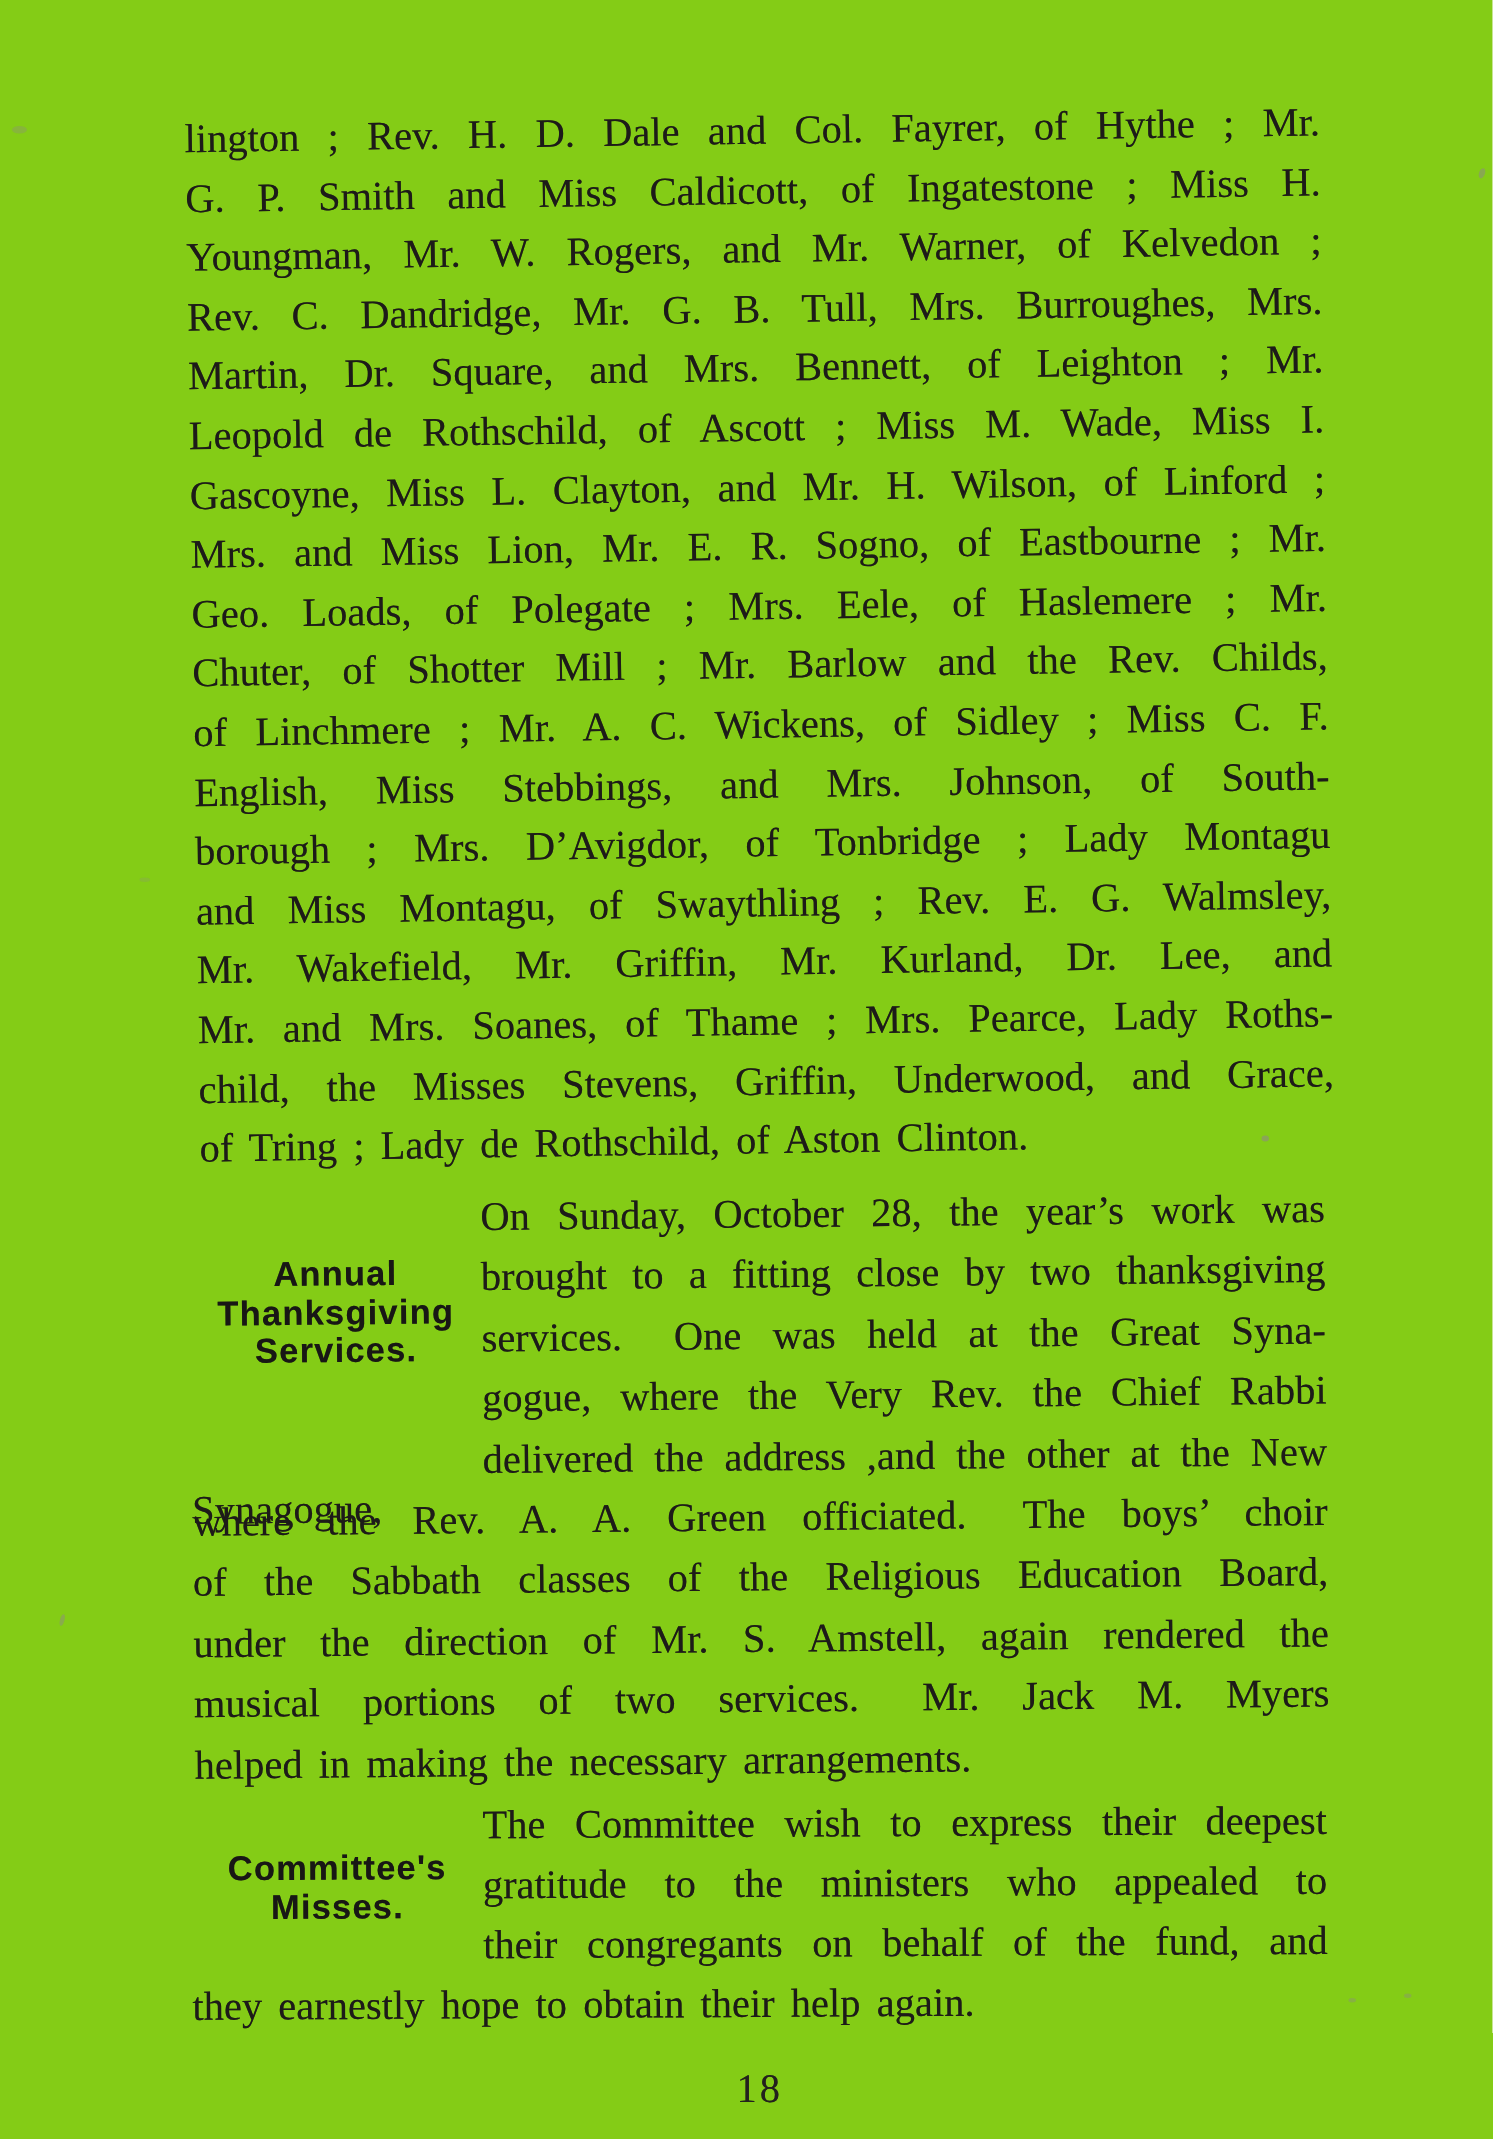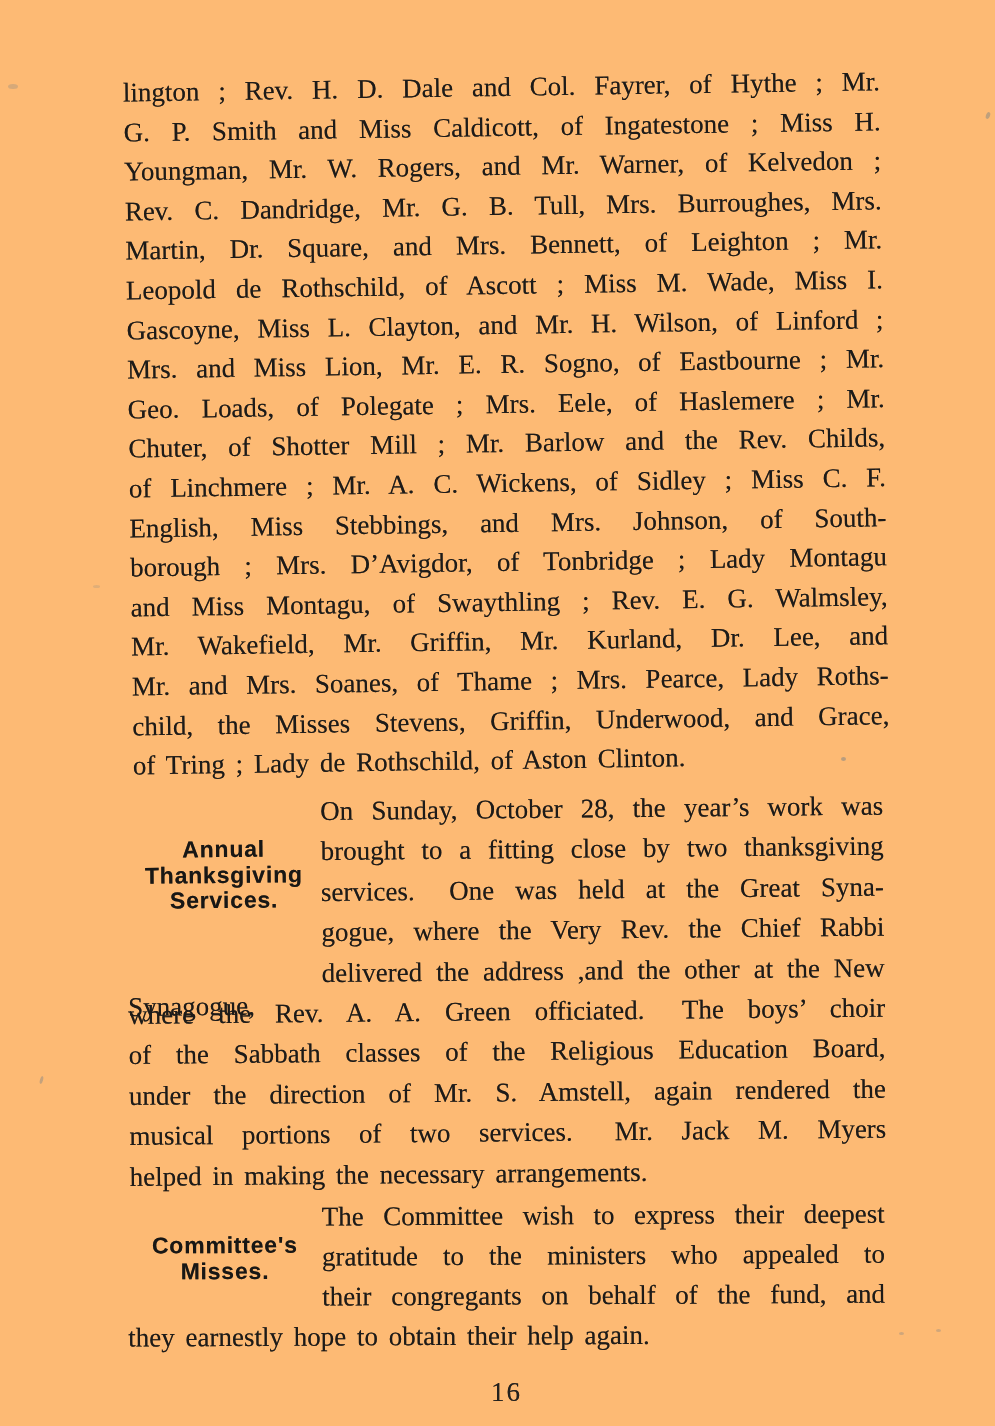--- a/index.html
+++ b/index.html
@@ -10,21 +10,21 @@
   body {
     width: 995px;
     height: 1426px;
     position: relative;
     overflow: hidden;
     font-family: "Liberation Serif", serif;
   }
   .page {
     position: absolute;
     inset: 0;
-    background: #fdba74;
+    background: #84cc16;
     padding-left: 47px;
   }
   .content {
     position: absolute;
     left: 128px;
     top: 72px;
     width: 757px;
     color: #1d1b19;
   }
   .line {
@@ -151,16 +151,16 @@
           <div>Committee's</div>
           <div>Misses.</div>
         </div>
       </div>
       <div class="line">The Committee wish to express their deepest</div>
       <div class="line">gratitude to the ministers who appealed to</div>
       <div class="line">their congregants on behalf of the fund, and</div>
       <div class="line short">they earnestly hope to obtain their help again.</div>
     </div>
 
-    <div class="page-number">16</div>
+    <div class="page-number">18</div>
 
   </div>
 </div>
 
 </body></html>

